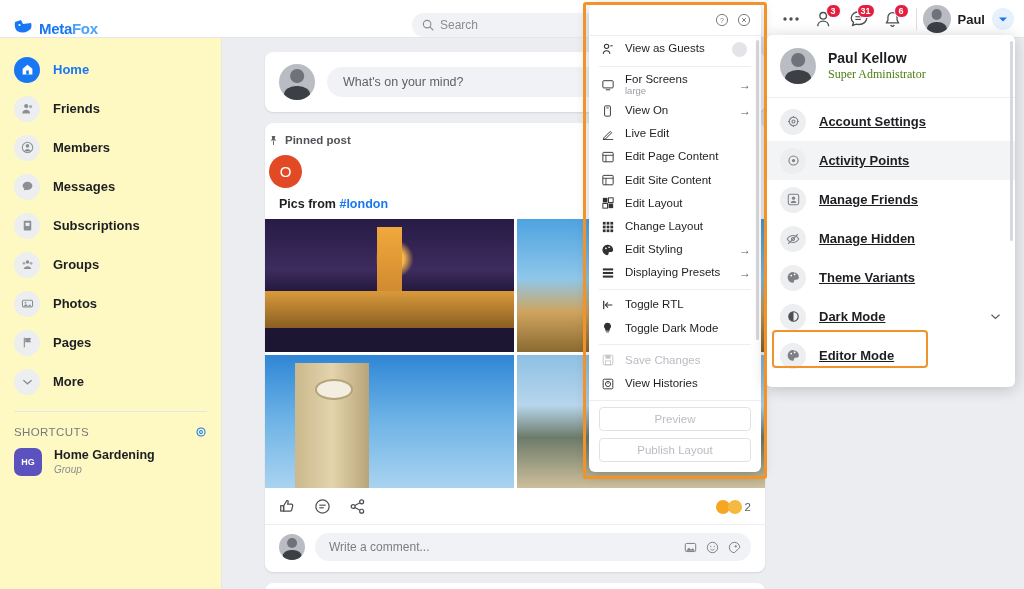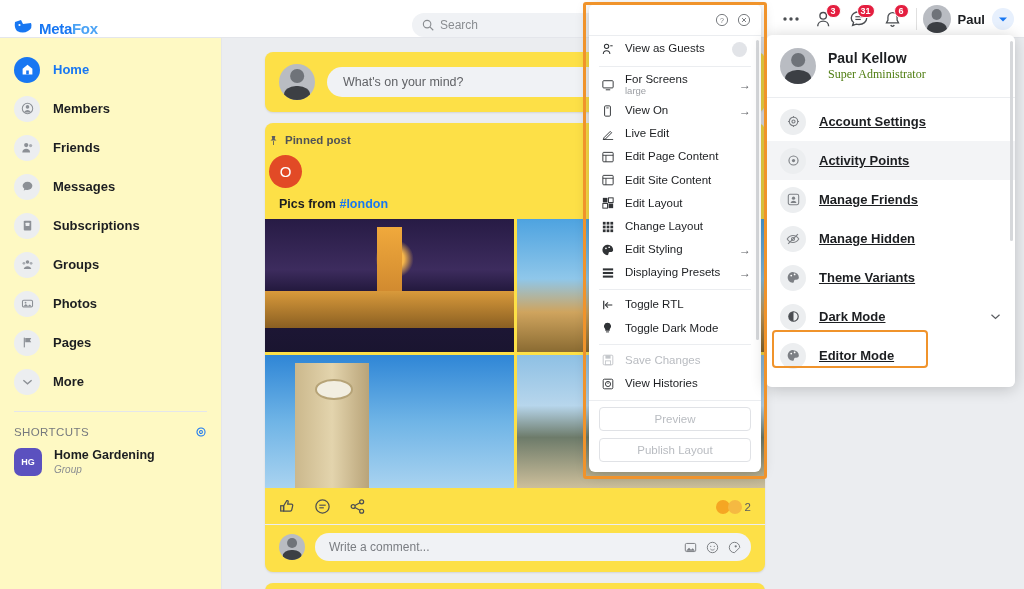--- a/index.html
+++ b/index.html
@@ -85,21 +85,21 @@
   .sc-item { display: flex; align-items: center; gap: 12px; padding: 6px 14px; }
   .sc-thumb {
     width: 28px; height: 28px; border-radius: 7px; background: #5b51bf; color: #fff;
     font-size: 9px; font-weight: 700; display: flex; align-items: center; justify-content: center; flex: none;
   }
   .sc-name { font-size: 12.5px; font-weight: 700; line-height: 1.25; }
   .sc-sub { font-size: 10px; color: #8a8d91; line-height: 1.25; font-style: italic; }
 
   
   .feed { position: absolute; left: 265px; top: 52px; width: 500px; }
-  .card { background: #fde047; border-radius: 8px; box-shadow: 0 1px 2px rgba(0,0,0,.10); }
+  .card { background: #ffffff; border-radius: 8px; box-shadow: 0 1px 2px rgba(0,0,0,.10); }
   .composer { display: flex; align-items: center; gap: 12px; padding: 12px 14px; margin-bottom: 11px; }
   .composer-input {
     flex: 1; height: 30px; background: #f0f2f5; border-radius: 16px;
     display: flex; align-items: center; padding: 0 16px; color: #606266; font-size: 12.5px;
   }
   .post-head { padding: 11px 14px 0 4px; }
   .pinned { display: flex; align-items: center; gap: 7px; font-size: 11.5px; color: #515357; font-weight: 600; }
   .poster { display: flex; align-items: center; gap: 11px; margin-top: 9px; }
   .poster-av {
     width: 33px; height: 33px; border-radius: 50%; background: #e24a26; color: #fff;
@@ -342,36 +342,36 @@
       <svg width="13" height="13" viewBox="0 0 16 16">
           <path d="M8 2 L14 7.2 V14 H2 V7.2Z" fill="#fff"></path>
           <rect x="6.4" y="9.2" width="3.2" height="4.8" fill="#1877f2"></rect>
         </svg>
     </span>
     <span class="nav-label">Home</span>
   </div>
   <div class="nav-item">
     <span class="nav-ic">
       <svg width="13" height="13" viewBox="0 0 16 16">
+          <circle cx="6.4" cy="5" r="2.6" fill="#8c9096"></circle>
+          <path d="M1.6 14c0-2.7 2.1-4.4 4.8-4.4s4.8 1.7 4.8 4.4z" fill="#8c9096"></path>
+          <circle cx="11.8" cy="5.6" r="2" fill="#a8acb2"></circle>
+        </svg>
+    </span>
+    <span class="nav-label">Friends</span>
+  </div>
+  <div class="nav-item">
+    <span class="nav-ic">
+      <svg width="13" height="13" viewBox="0 0 16 16">
           <circle cx="8" cy="8" r="6.4" fill="none" stroke="#8c9096" stroke-width="1.3"></circle>
           <circle cx="8" cy="6" r="2.2" fill="#8c9096"></circle>
           <path d="M3.8 13c.6-2.2 2.2-3.3 4.2-3.3s3.6 1.1 4.2 3.3z" fill="#8c9096"></path>
         </svg>
     </span>
     <span class="nav-label">Members</span>
-  </div>
-  <div class="nav-item">
-    <span class="nav-ic">
-      <svg width="13" height="13" viewBox="0 0 16 16">
-          <circle cx="6.4" cy="5" r="2.6" fill="#8c9096"></circle>
-          <path d="M1.6 14c0-2.7 2.1-4.4 4.8-4.4s4.8 1.7 4.8 4.4z" fill="#8c9096"></path>
-          <circle cx="11.8" cy="5.6" r="2" fill="#a8acb2"></circle>
-        </svg>
-    </span>
-    <span class="nav-label">Friends</span>
   </div>
   <div class="nav-item">
     <span class="nav-ic">
       <svg width="13" height="13" viewBox="0 0 16 16">
           <path d="M8 2.2c3.4 0 6 2.2 6 5s-2.6 5-6 5c-.7 0-1.4-.1-2-.3l-2.6 1 .7-2.2C2.7 9.9 2 8.6 2 7.2c0-2.8 2.6-5 6-5z" fill="#8c9096"></path>
         </svg>
     </span>
     <span class="nav-label">Messages</span>
   </div>
   <div class="nav-item">

